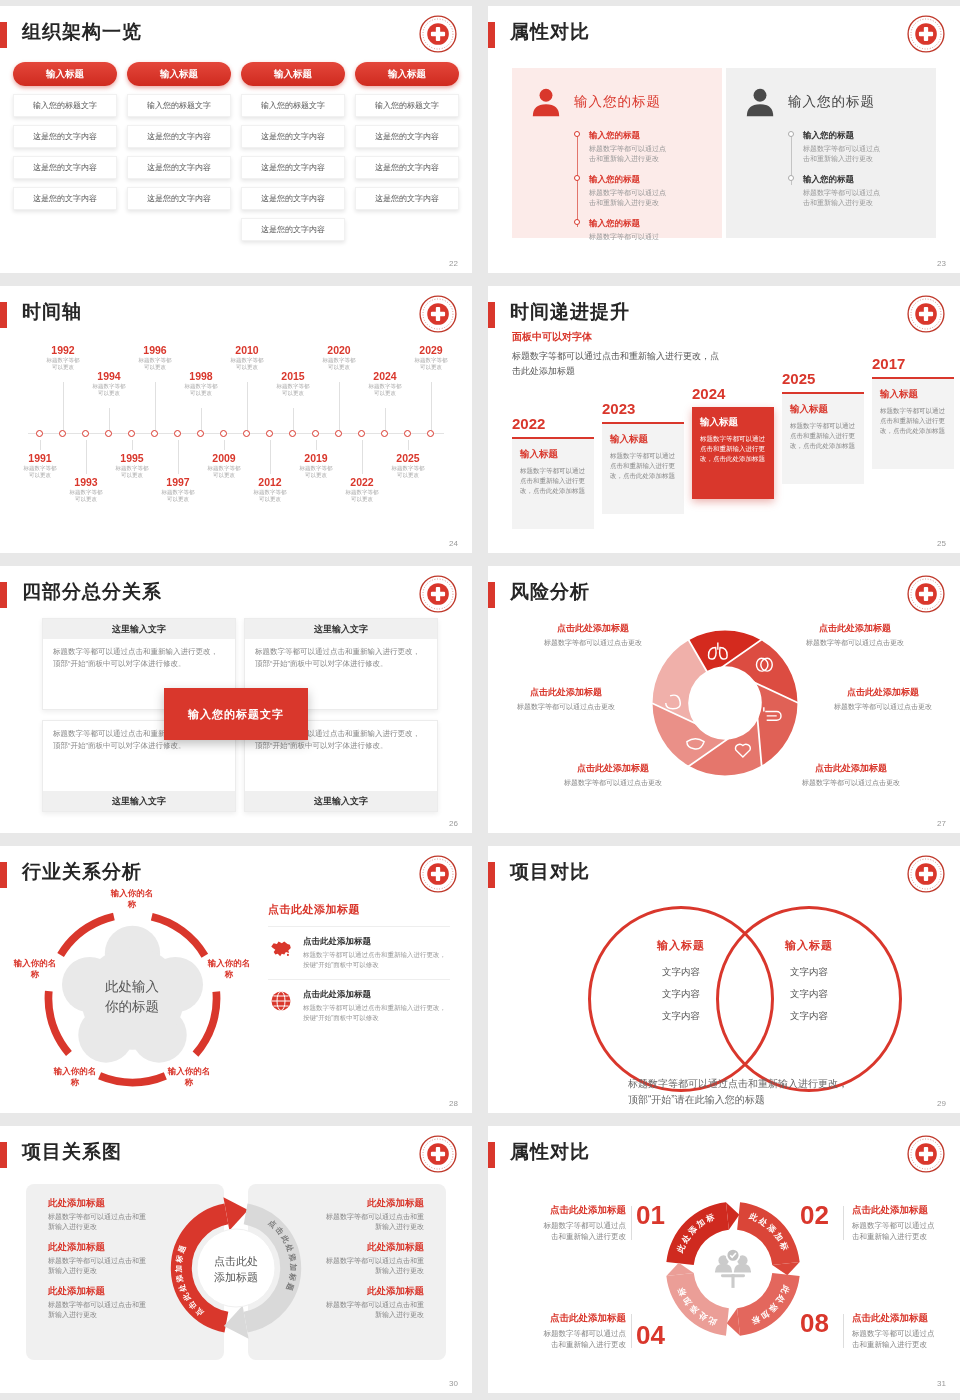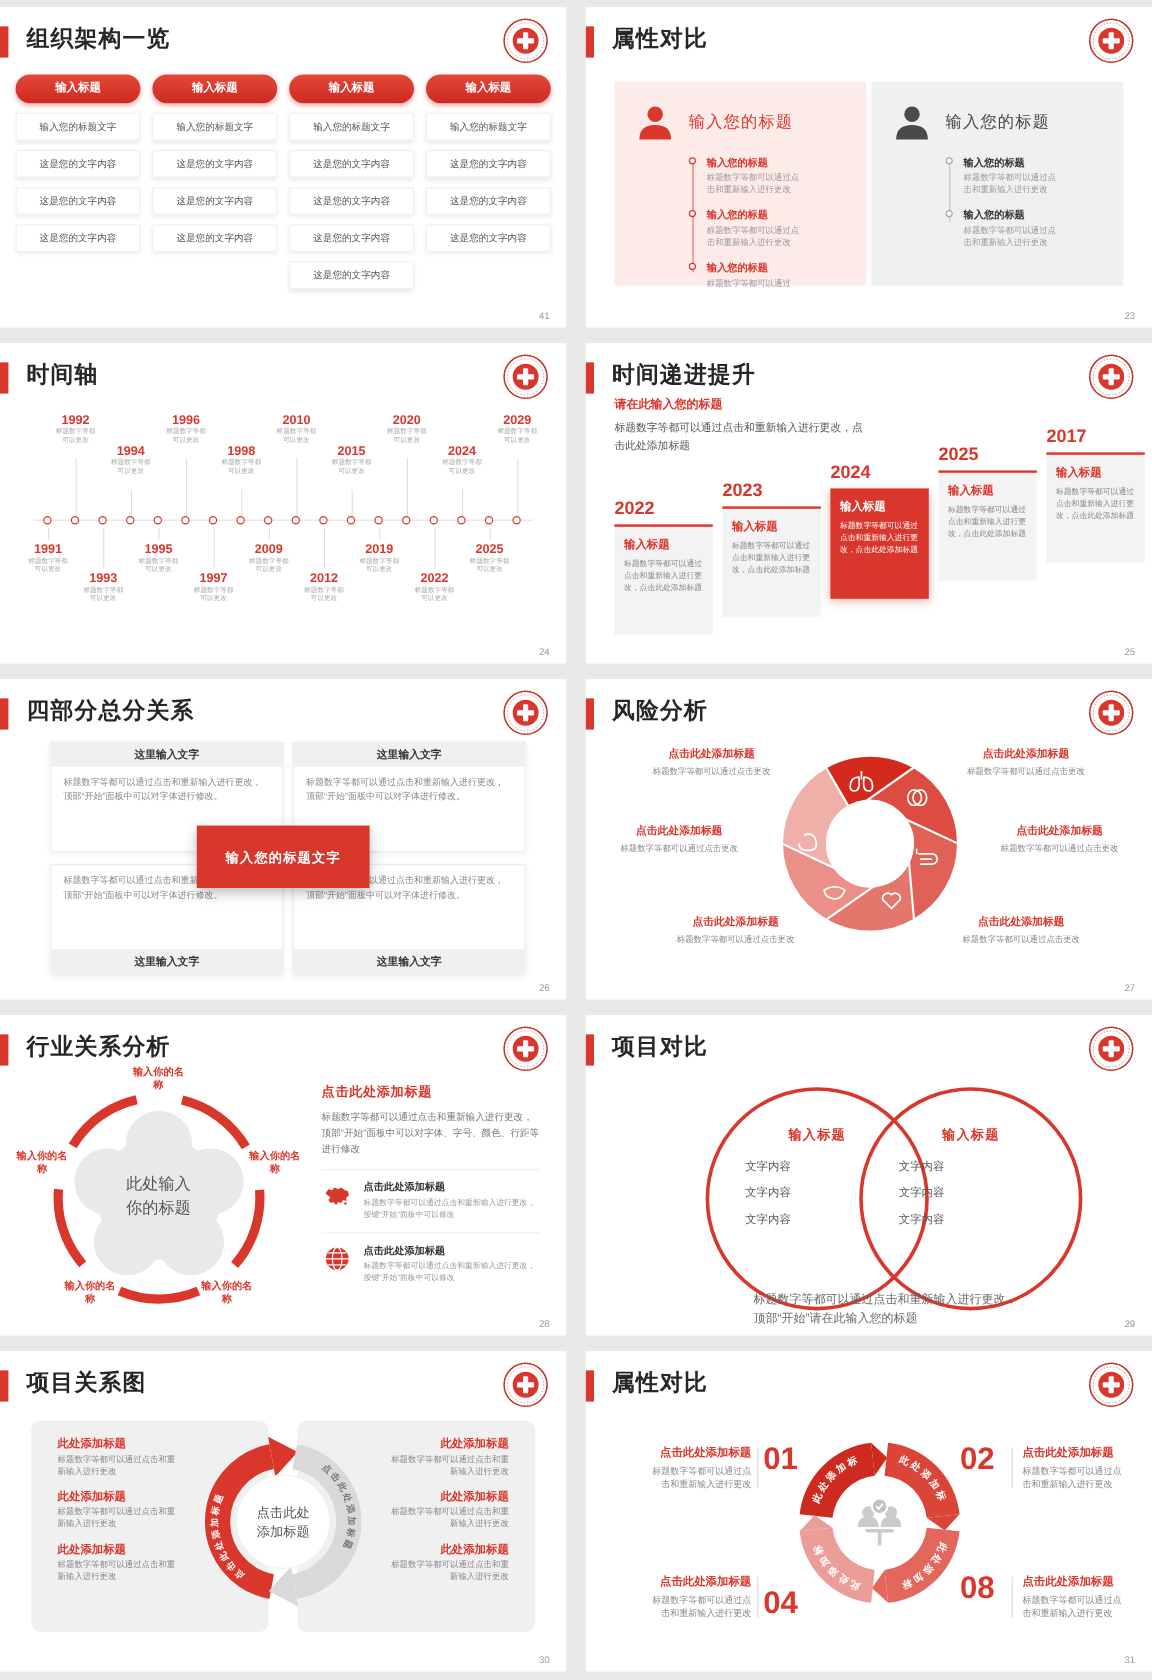--- a/index.html
+++ b/index.html
@@ -75,21 +75,21 @@
   .s28r{position:absolute;left:268px;top:56px;width:182px;}
   .s28r>b{display:block;font-size:11px;color:var(--accent);letter-spacing:.5px;}
   .s28r>p{margin-top:7px;font-size:8px;color:#777;line-height:13.5px;}
   .s28item{display:flex;gap:9px;margin-top:9px;padding-top:9px;border-top:1px solid #eee;}
   .s28item svg{width:26px;height:24px;flex-shrink:0;color:var(--accent);}
   .s28item b{display:block;font-size:8.5px;color:#333;}
   .s28item span{display:block;font-size:6.5px;color:#999;line-height:10px;margin-top:2px;}
   
   .s29c{position:absolute;width:186px;height:186px;border:3px solid var(--accent);border-radius:50%;}
   .s29t{position:absolute;width:120px;text-align:center;font-size:11px;font-weight:700;color:var(--accent);letter-spacing:1px;}
-  .s29items{position:absolute;width:120px;text-align:left;font-family:Liberation Mono, monospace;}
+  .s29items{position:absolute;width:120px;text-align:center;font-family:Liberation Mono, monospace;}
   .s29items i{display:block;font-style:normal;font-size:9.5px;color:#555;line-height:22px;}
   .s29cap{position:absolute;left:140px;top:230px;font-size:10px;color:#666;line-height:16px;}
   
   .s30p{position:absolute;top:58px;width:198px;height:176px;background:#f0f0f0;border-radius:8px;}
   .s30p.left{left:26px;padding:13px 72px 0 22px;}
   .s30p.right{left:248px;padding:13px 22px 0 72px;text-align:right;}
   .s30i{margin-bottom:9px;}
   .s30i b{display:block;font-size:9.5px;color:var(--accent);}
   .s30i span{display:block;font-size:7px;color:#888;line-height:10px;margin-top:2px;}
   .s30svg{position:absolute;left:156px;top:62px;width:160px;height:160px;}
@@ -167,21 +167,21 @@
       <div class="cell">这是您的文字内容</div>
       <div class="cell">这是您的文字内容</div>
     </div>
     <div class="s22col" style="left:355px">
       <div class="pill">输入标题</div>
       <div class="cell">输入您的标题文字</div>
       <div class="cell">这是您的文字内容</div>
       <div class="cell">这是您的文字内容</div>
       <div class="cell">这是您的文字内容</div>
     </div>
-    <div class="pagenum">41</div>
+    <div class="pagenum">22</div>
   </div>
 
   <div class="slide">
     <div class="hd-bar"></div>
     <div class="hd-title">属性对比</div>
     <svg class="logo" viewBox="0 0 48 48">
         <use href="#logo" xlink:href="#logo"></use>
       </svg>
     <div class="s23panel s23L">
       <div class="s23head">
@@ -351,21 +351,21 @@
     <div class="pagenum">24</div>
   </div>
 
   <div class="slide">
     <div class="hd-bar"></div>
     <div class="hd-title">时间递进提升</div>
     <svg class="logo" viewBox="0 0 48 48">
         <use href="#logo" xlink:href="#logo"></use>
       </svg>
     <div class="s25intro">
-      <b>请在此输入您的标题</b>
+      <b>面板中可以对字体</b>
       <p>标题数字等都可以通过点击和重新输入进行更改，点击此处添加标题</p>
     </div>
     <div class="step" style="left:24px;top:129px">
       <div class="s25y">2022</div>
       <div class="s25box">
           <b>输入标题</b>
           <p>标题数字等都可以通过点击和重新输入进行更改，点击此处添加标题</p>
         </div>
     </div>
     <div class="step" style="left:114px;top:114px">
@@ -507,21 +507,20 @@
       <circle cx="100" cy="100" r="82" fill="none" stroke="#d9372c" stroke-width="7.5" stroke-dasharray="65.8 37.2" transform="rotate(67 100 100)"></circle>
     </svg>
     <div class="s28center">此处输入你的标题</div>
     <div class="petal" style="left:110px;top:42px">输入你的名称</div>
     <div class="petal" style="left:207px;top:112px">输入你的名称</div>
     <div class="petal" style="left:13px;top:112px">输入你的名称</div>
     <div class="petal" style="left:167px;top:220px">输入你的名称</div>
     <div class="petal" style="left:53px;top:220px">输入你的名称</div>
     <div class="s28r">
       <b>点击此处添加标题</b>
-      <p>标题数字等都可以通过点击和重新输入进行更改，顶部“开始”面板中可以对字体、字号、颜色、行距等进行修改</p>
       <div class="s28item">
         <svg viewBox="0 0 32 24">
             <use href="#cnmap" xlink:href="#cnmap"></use>
           </svg>
         <div>
             <b>点击此处添加标题</b>
             <span>标题数字等都可以通过点击和重新输入进行更改，按键“开始”面板中可以修改</span>
           </div>
       </div>
       <div class="s28item">

